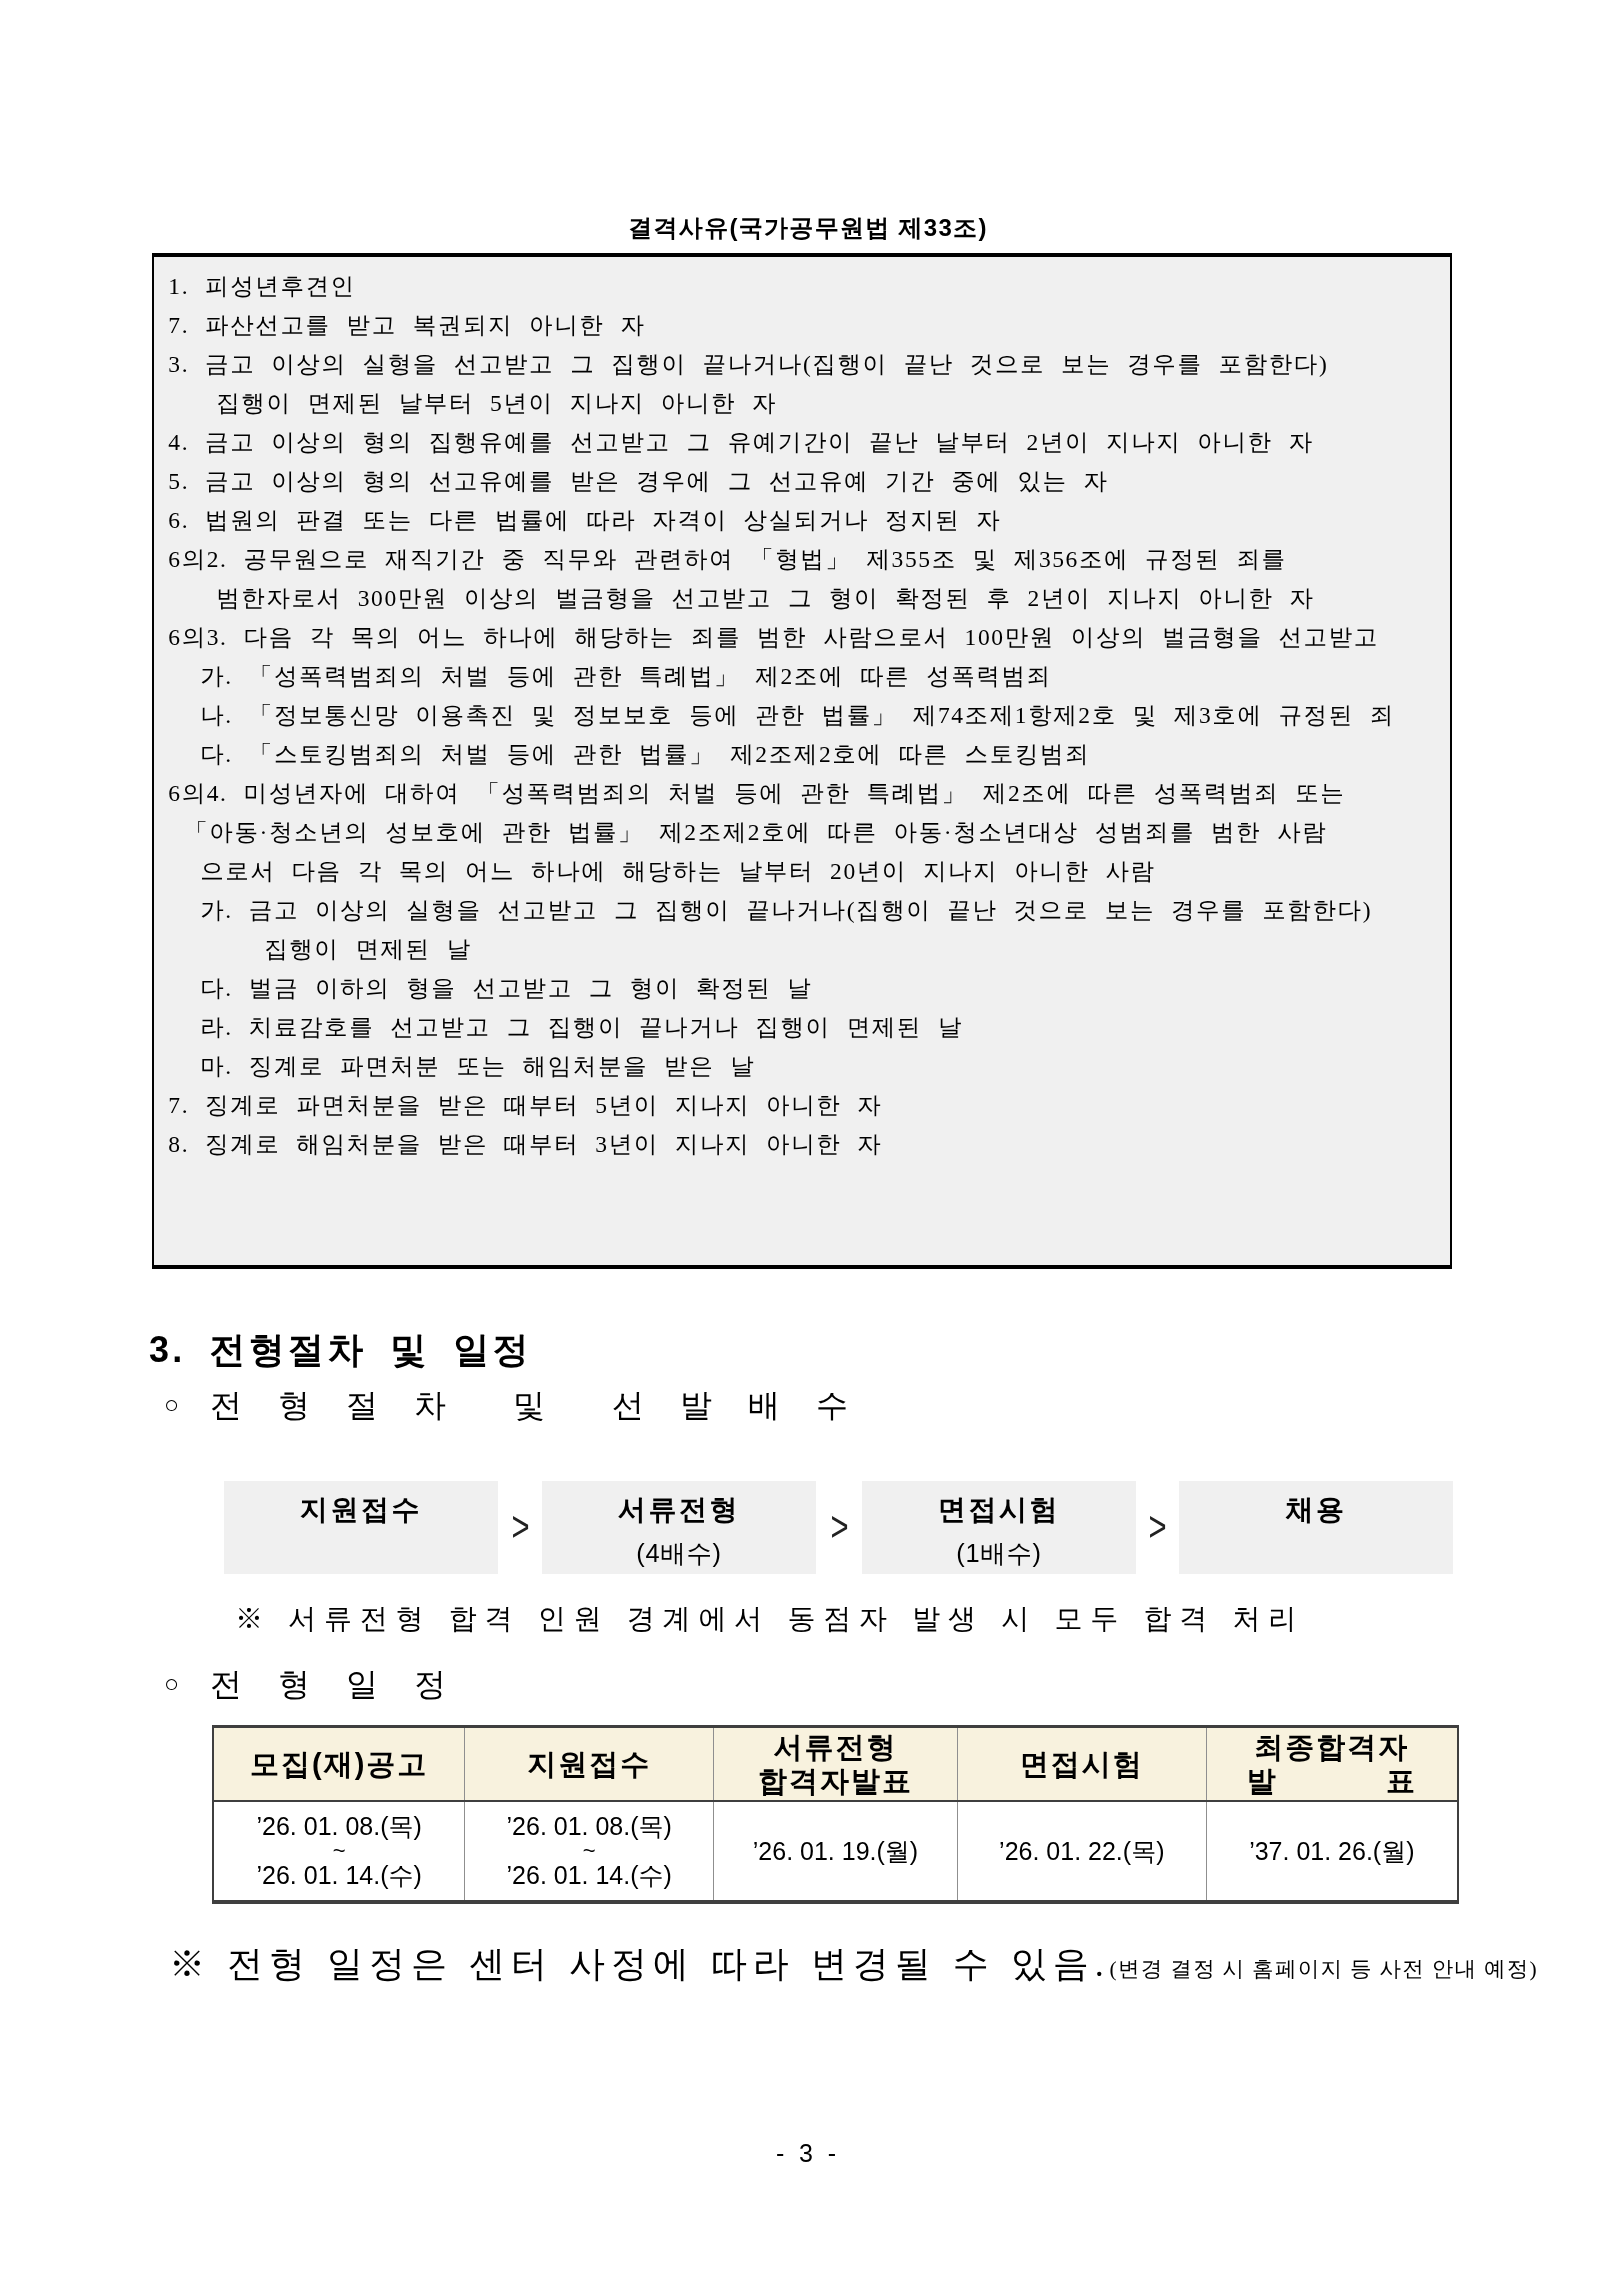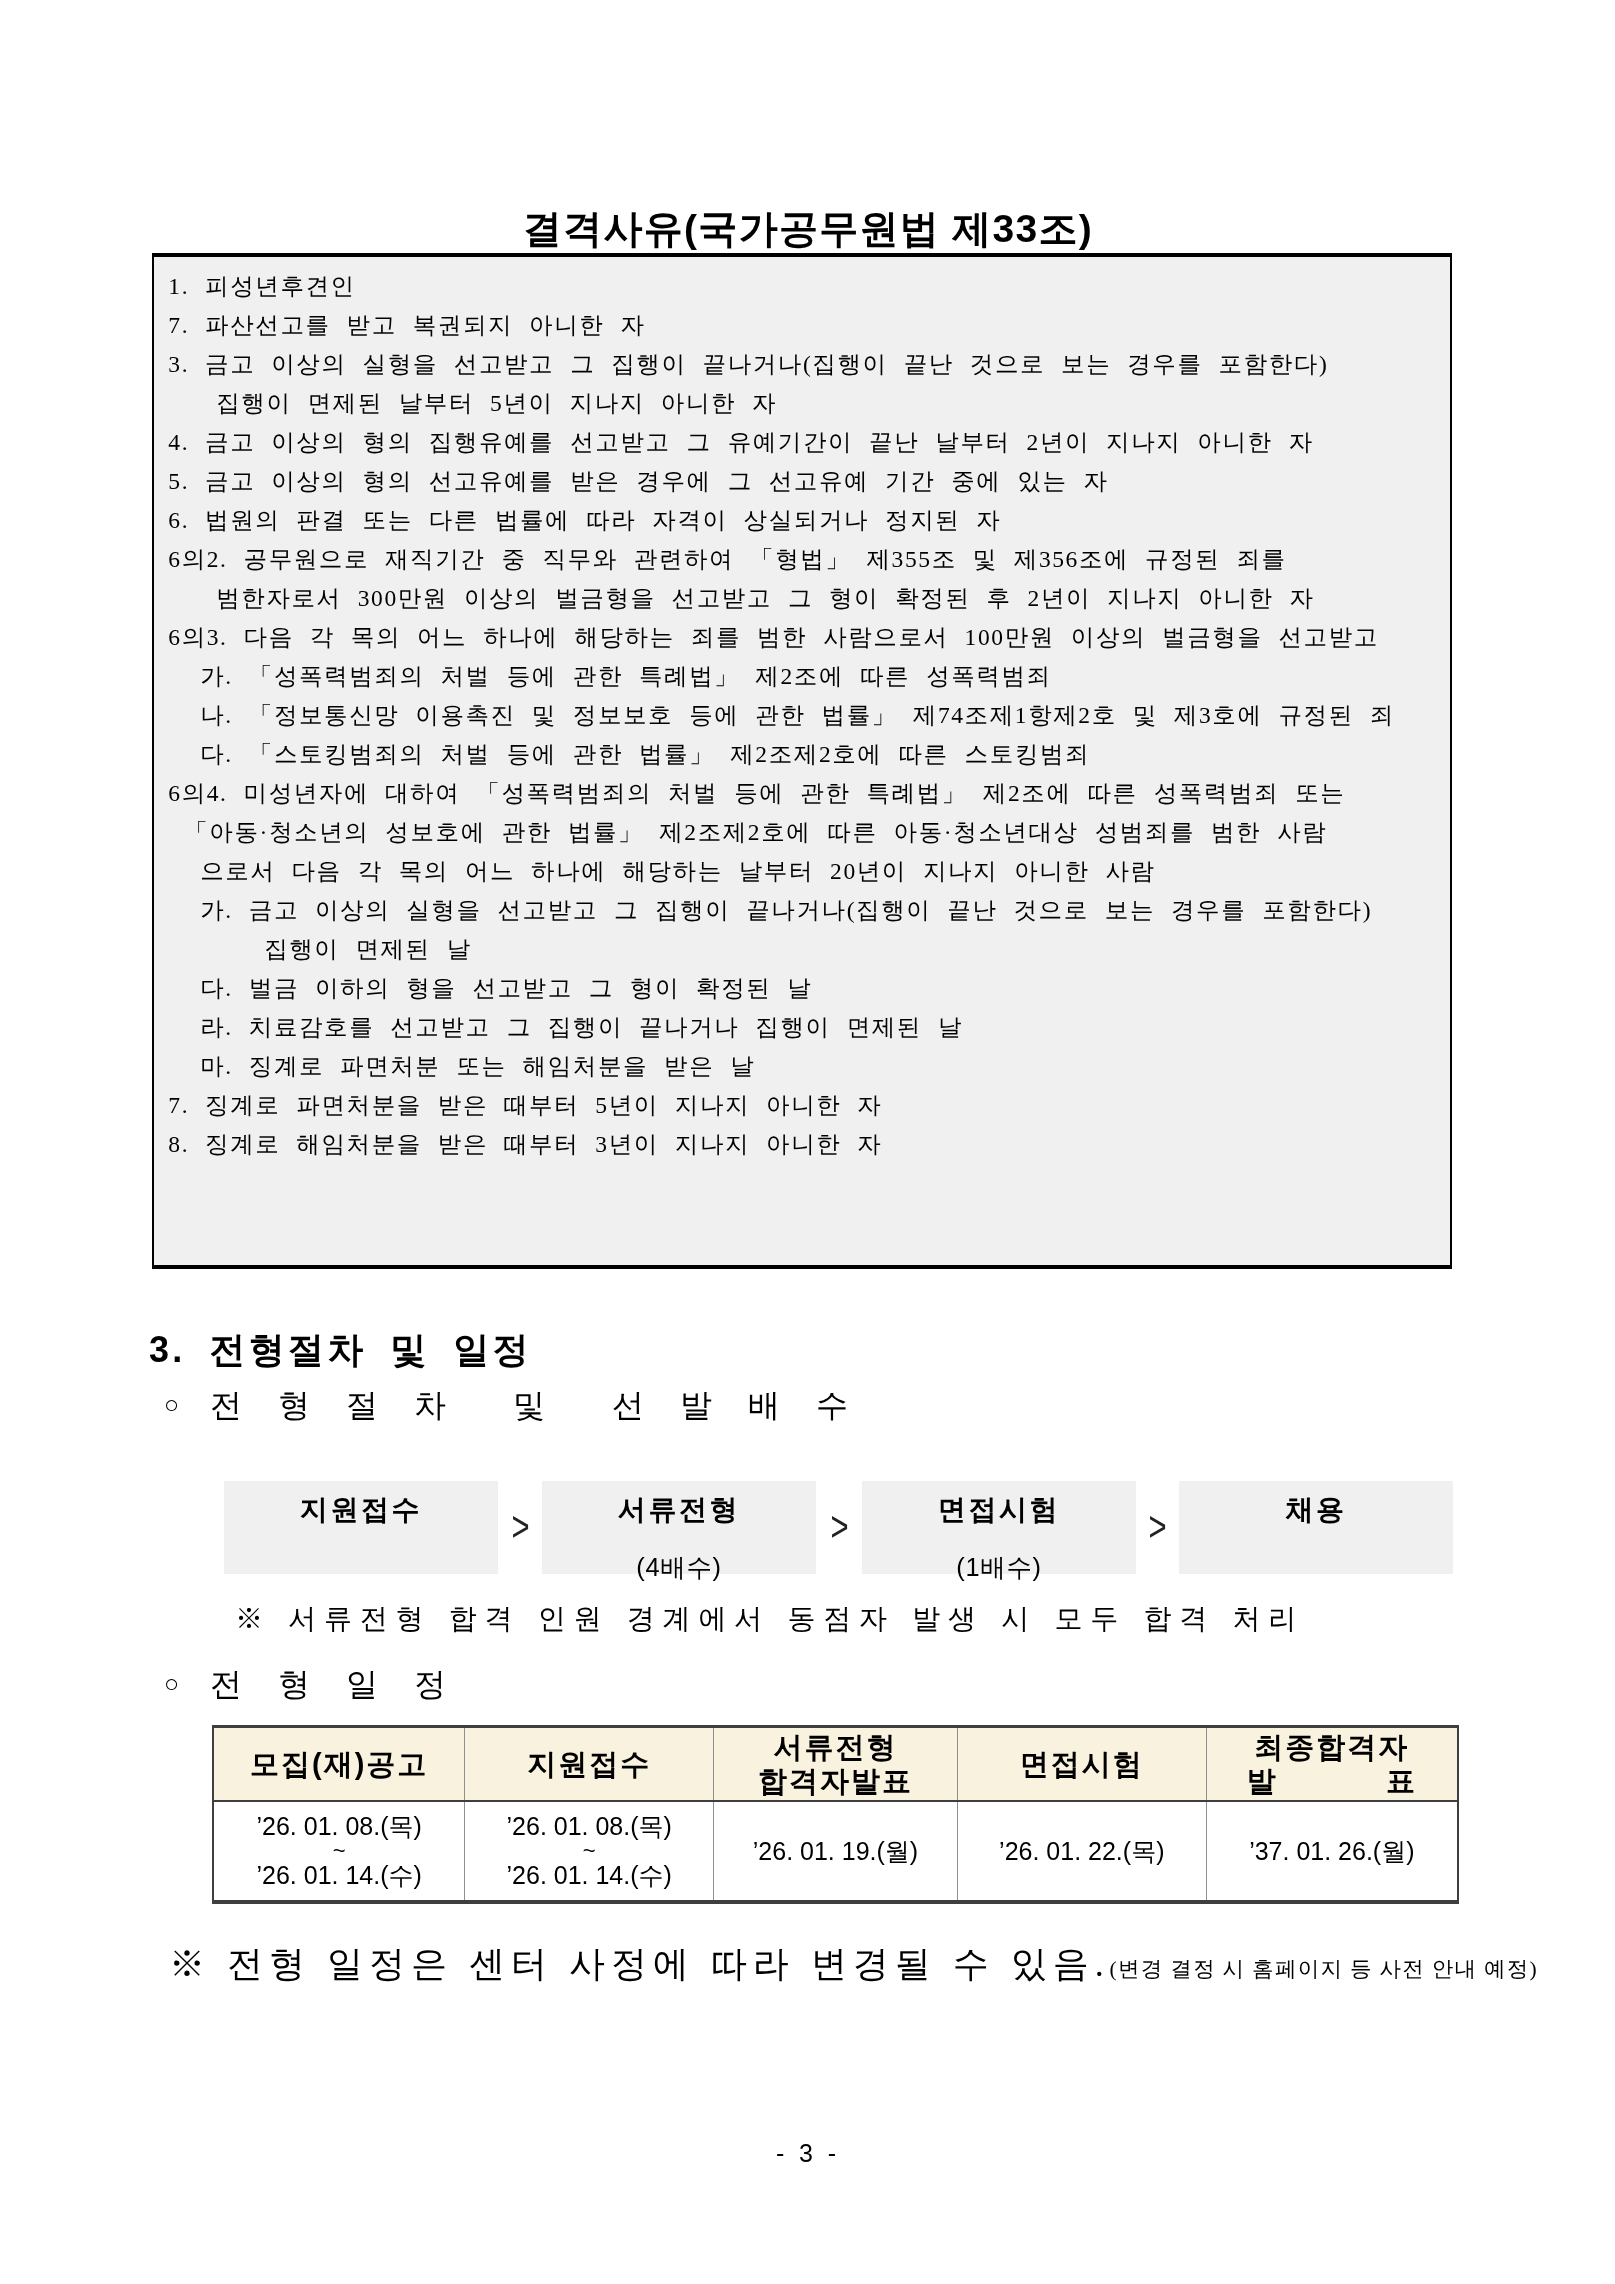--- a/index.html
+++ b/index.html
@@ -1,41 +1,41 @@
 <!DOCTYPE html>
 <html style="font-size:10.4px"><head>
 <meta charset="utf-8">
 <style>
   html,body{margin:0;padding:0;background:#ffffff;}
   .page{position:relative;width:1616px;height:2284px;background:#ffffff;overflow:hidden;
         font-family:"Liberation Serif", serif;color:#000;}
 
   
-  .disq-title{position:absolute;left:0;top:202px;width:1616px;text-align:center;
-      font-family:"Liberation Sans", sans-serif;font-weight:bold;font-size:39px;letter-spacing:1.3px;}
+  .disq-title{position:absolute;left:0;top:212px;width:1616px;text-align:center;
+      font-family:"Liberation Sans", sans-serif;font-weight:bold;font-size:24px;letter-spacing:1.3px;}
   .disq-box{position:absolute;left:152px;top:253px;width:1300px;height:1016px;box-sizing:border-box;
       background:#f0f0f0;border:2px solid #000;border-top-width:4.6px;border-bottom-width:4.6px;
       padding:10.4px 13px 0 14.3px;}
   .disq-line{white-space:pre;font-size:23.5px;line-height:39px;letter-spacing:1.6px;word-spacing:8.5px;}
 
   
   .sec-heading{position:absolute;left:149px;top:1326px;font-family:"Liberation Sans", sans-serif;
       font-weight:bold;font-size:36px;letter-spacing:3.3px;word-spacing:10.4px;}
   .sub-heading{position:absolute;font-size:32px;letter-spacing:36px;word-spacing:-13px;white-space:pre;}
   .sub-heading .bullet{display:inline-block;font-size:25px;letter-spacing:0;margin-right:31px;
       transform:translateY(-2.6px);}
   .sub1{left:164px;top:1384px;}
   .sub2{left:164px;top:1663px;}
 
   
   .flow-box{position:absolute;top:1481px;height:93px;width:274px;background:#f0f0f0;
       box-sizing:border-box;text-align:center;padding-top:13px;
       font-family:"Liberation Sans", sans-serif;}
   .flow-label{font-weight:bold;font-size:28px;letter-spacing:2.6px;line-height:31px;}
-  .flow-sub{font-size:25.4px;letter-spacing:0.7px;margin-top:26px;}
+  .flow-sub{font-size:25.4px;letter-spacing:0.7px;margin-top:12px;}
   .fb1{left:224px;} .fb2{left:542px;} .fb3{left:862px;} .fb4{left:1179px;}
   .flow-sep{position:absolute;top:1510px;width:29px;text-align:center;
       font-family:"Liberation Sans", sans-serif;font-size:31px;color:#222;
       transform:scaleY(1.35);}
   .fs1{left:506px;} .fs2{left:825px;} .fs3{left:1143px;}
 
   .note1{position:absolute;left:235px;top:1600px;font-size:28px;letter-spacing:7.8px;word-spacing:2.6px;white-space:pre;}
 
   
   .sched{position:absolute;left:212px;top:1725px;width:1247px;border-collapse:collapse;table-layout:fixed;

